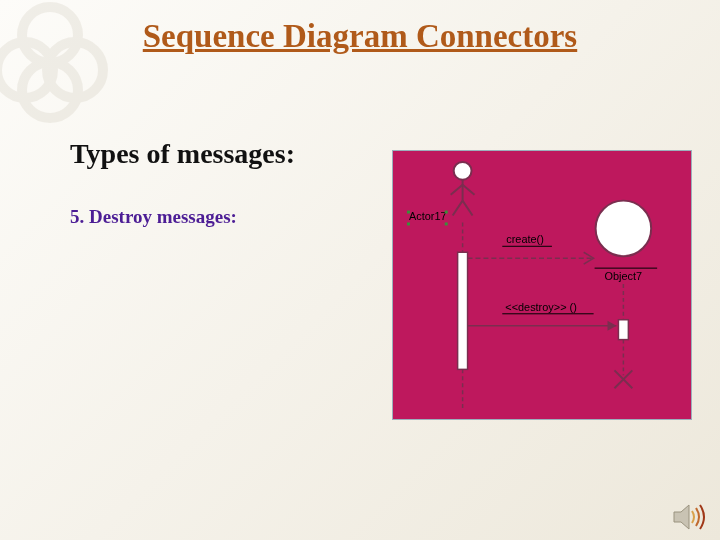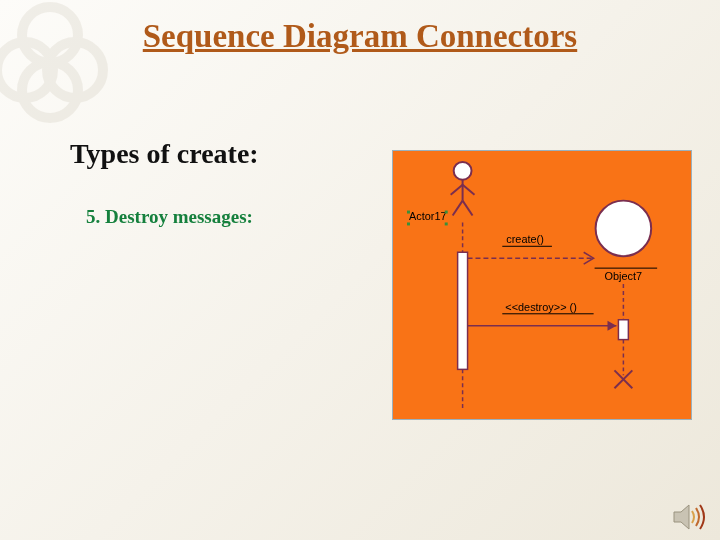--- a/index.html
+++ b/index.html
@@ -33,41 +33,41 @@
     position: absolute;
     top: 138px;
     left: 70px;
     font-size: 28px;
     font-weight: bold;
     color: #111;
   }
   .body-text {
     position: absolute;
     top: 198px;
-    left: 86px;
+    left: 70px;
     width: 300px;
     font-size: 19px;
     line-height: 2.05;
-    color: #15803d;
+    color: #4c1d95;
     text-align: justify;
   }
   .body-text .item-label {
     font-weight: bold;
   }
   .body-text .indent {
     display: inline-block;
     width: 38px;
   }
   .diagram-box {
     position: absolute;
     top: 150px;
     right: 28px;
     width: 300px;
     height: 270px;
-    background: #f97316;
+    background: #be185d;
     border: 1px solid #9bb0bc;
   }
   .diagram-svg {
     width: 100%;
     height: 100%;
   }
   .audio-icon {
     position: absolute;
     bottom: 8px;
     right: 12px;
@@ -80,21 +80,21 @@
   <g fill="none" stroke="#9a8d72" stroke-width="10">
     <circle cx="80" cy="55" r="28"></circle>
     <circle cx="55" cy="90" r="28"></circle>
     <circle cx="105" cy="90" r="28"></circle>
     <circle cx="80" cy="110" r="28"></circle>
   </g>
 </svg>
 
 <h1 class="title">Sequence Diagram Connectors</h1>
 
-<h2 class="subheading">Types of create:</h2>
+<h2 class="subheading">Types of messages:</h2>
 
 <div class="body-text">
   <span class="item-label">5. Destroy messages:</span><br>
   <span class="indent"></span>
 </div>
 
 <div class="diagram-box">
   <svg class="diagram-svg" viewBox="0 0 300 270">
 
     <g>

